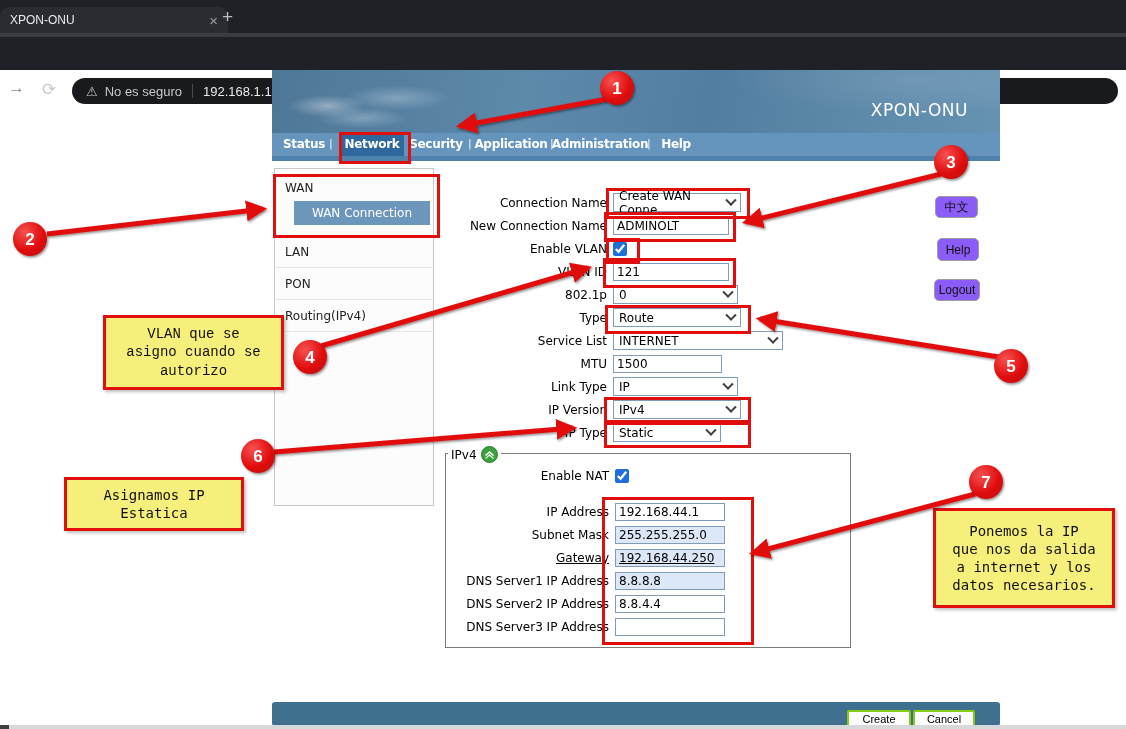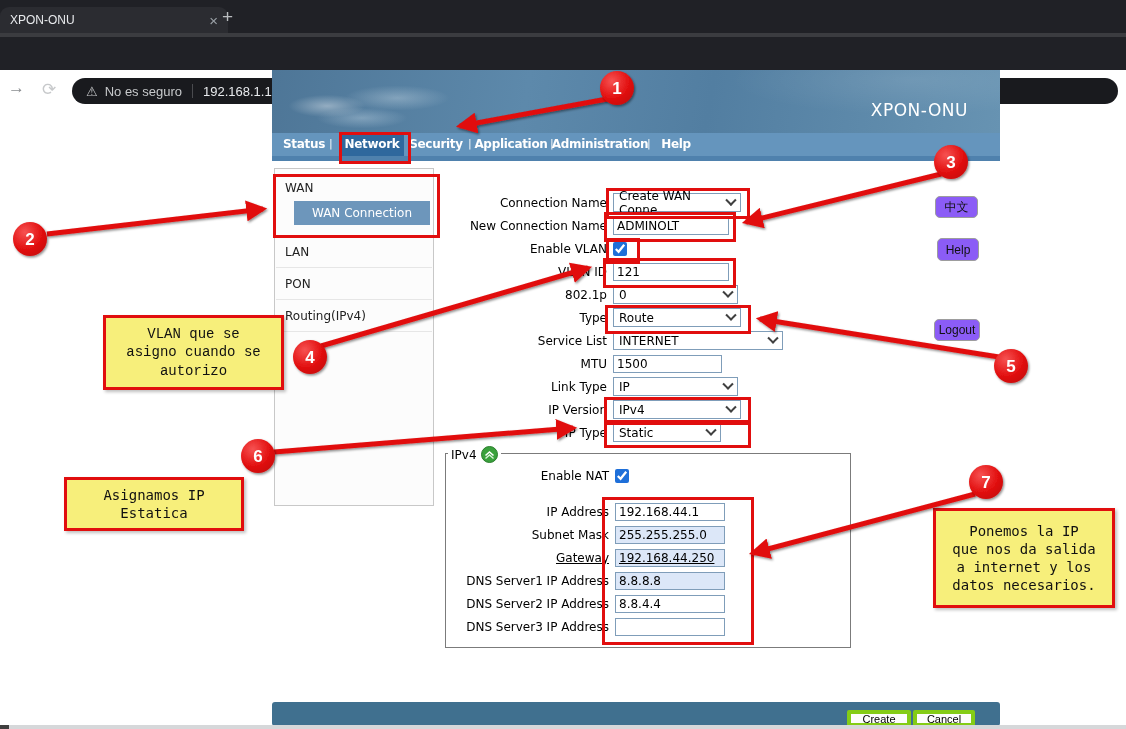--- a/index.html
+++ b/index.html
@@ -72,21 +72,21 @@
                    border:1px solid #7b7b7b; box-sizing:border-box; background:#fff; }
   .legend { position:absolute; left:2px; top:-8px; background:#fff; padding:0 3px; font-size:12px;
             display:flex; align-items:center; gap:4px; }
   .ipv4row { position:absolute; left:0; width:300px; height:19px; display:flex; align-items:center; }
   .ipv4label { width:163px; text-align:right; padding-right:3px; font-size:12px; flex:none; }
   .ipin { margin-left:3px; width:110px; height:18px; border:1px solid #7f9db9; background:#fff;
           font-size:12px; padding:0 3px; box-sizing:border-box; font-family:"DejaVu Sans", sans-serif; }
   .ipin.hl { background:#dce7f8; }
 
   .botbar { position:absolute; left:272px; top:702px; width:728px; height:24px; background:#40708f; border-radius:3px; }
-  .botbtn { position:absolute; top:710px; height:17px; background:#fdfdfd; border:4px solid #84cc16;
+  .botbtn { position:absolute; top:710px; height:17px; background:#fdfdfd; border:2px solid #84cc16;
             font-size:11px; color:#000; display:flex; align-items:center; justify-content:center; border-radius:2px; }
   .scrollstrip { position:absolute; left:0; top:725px; width:1126px; height:4px; background:#d6d8da; }
   .scrollnub { position:absolute; left:0; top:725px; width:9px; height:4px; background:#3f3f3f; }
 
   
   .redrect { position:absolute; border:3px solid #e10e0e; pointer-events:none; }
   .note { position:absolute; background:#f7ef7b; border:3px solid #e10e0e; box-sizing:border-box;
           display:flex; flex-direction:column; align-items:center; justify-content:center;
           font-family:"DejaVu Sans Mono", monospace; font-size:14px; color:#111; line-height:1.3;
           box-shadow:2px 2px 3px rgba(0,0,0,.25); text-align:center; }
@@ -143,21 +143,21 @@
     <div class="side-item" style="top:76px;">LAN</div>
     <div class="side-div" style="top:98px;"></div>
     <div class="side-item" style="top:108px;">PON</div>
     <div class="side-div" style="top:130px;"></div>
     <div class="side-item" style="top:140px;">Routing(IPv4)</div>
     <div class="side-div" style="top:162px;"></div>
   </div>
 
   <button class="sidebtn" style="left:935px; top:196px; width:43px; height:22px;">中文</button>
   <button class="sidebtn" style="left:937px; top:238px; width:42px; height:23px;">Help</button>
-  <button class="sidebtn" style="left:934px; top:279px; width:46px; height:22px;margin-top:40px;">Logout</button>
+  <button class="sidebtn" style="left:934px; top:279px; width:46px; height:22px;">Logout</button>
 
   <div class="frow" style="top:191px;">
     <span class="flabel">Connection Name</span>
     <div class="sel" style="width:128px;">
       <span>Create WAN Conne</span>
       <span class="chev"></span>
     </div>
   </div>
   <div class="frow" style="top:214px;">
     <span class="flabel">New Connection Name</span>

